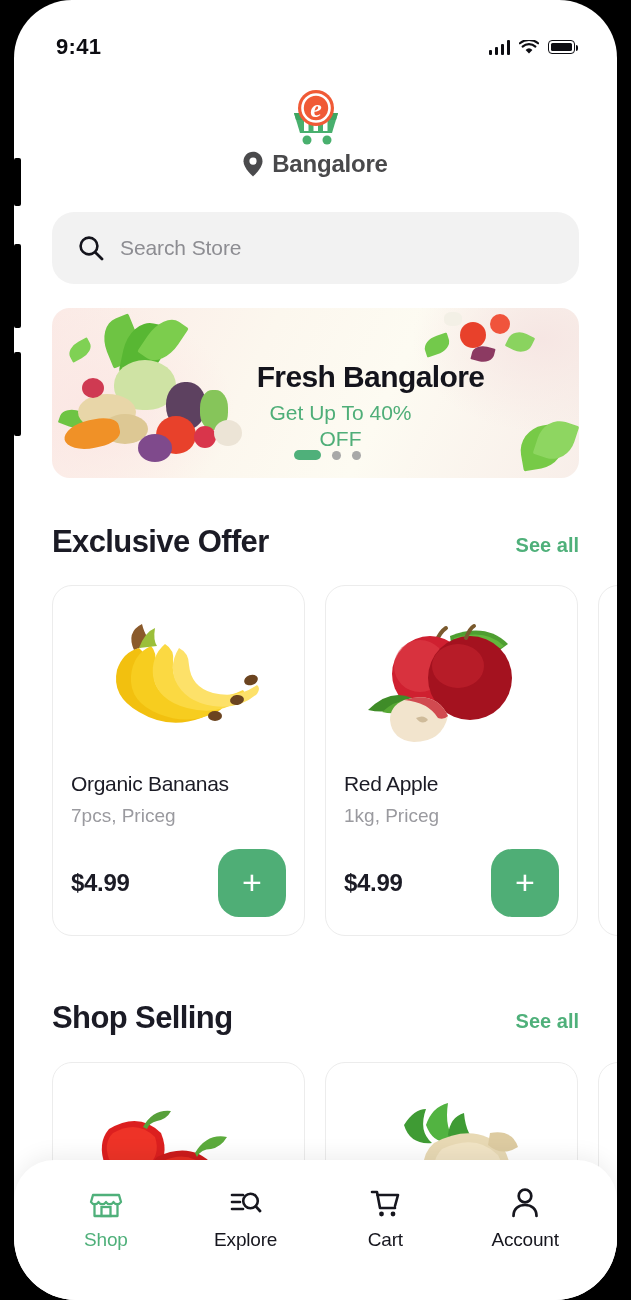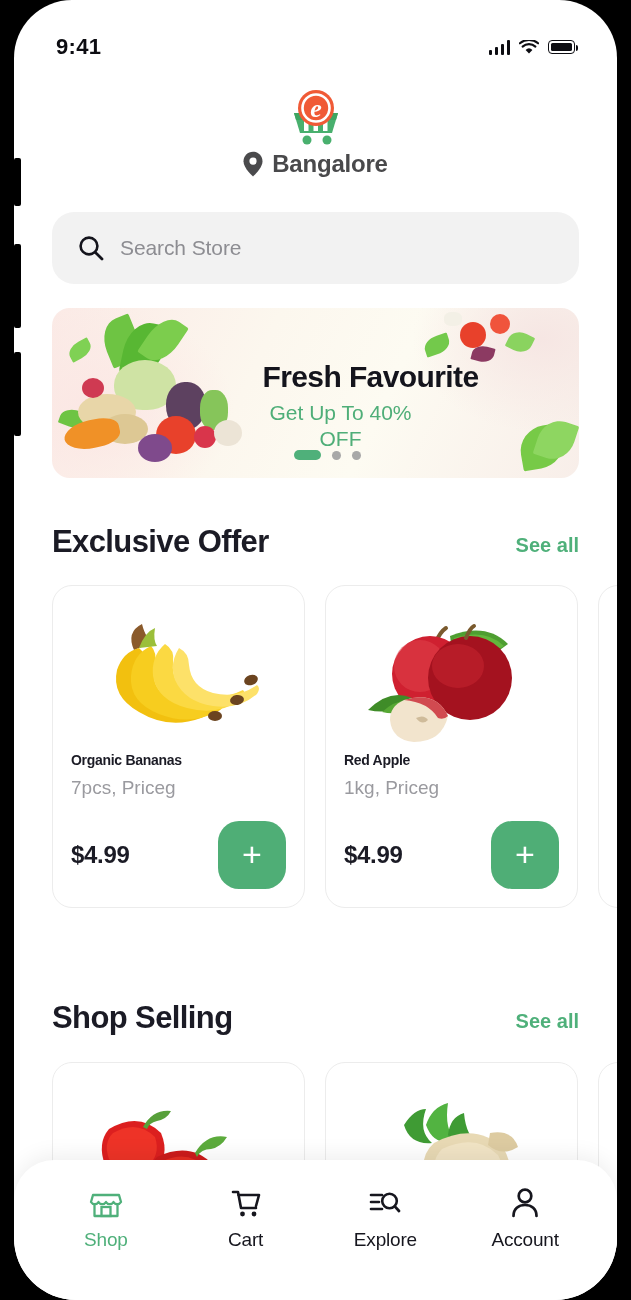--- a/index.html
+++ b/index.html
@@ -107,21 +107,21 @@
   .see-all { font-size:20px; font-weight:700; color:#4fb07a; }
 
   
   .card-row { position:absolute; left:38px; width:565px; display:flex; gap:20px; }
   .card {
     flex:0 0 253px; background:#fff;
     border:1.4px solid #ececec; border-radius:20px;
     padding:16px 18px 18px; display:flex; flex-direction:column;
   }
   .card-img { height:150px; position:relative; }
-  .card-name { font-size:14px; font-weight:700; color:#1b1b25; margin-top:0; letter-spacing:-.3px; }
+  .card-name { font-size:21px; font-weight:400; color:#1b1b25; margin-top:20px; letter-spacing:-.3px; }
   .card-qty { font-size:19px; color:#9a9a9f; margin-top:9px; }
   .card-bottom { display:flex; align-items:center; justify-content:space-between; margin-top:22px; }
   .card-price { font-size:24px; font-weight:700; color:#1b1b25; letter-spacing:-.3px; }
   .add-btn {
     width:68px; height:68px; border-radius:21px; background:#4fae76;
     display:flex; align-items:center; justify-content:center; border:none; cursor:pointer;
   }
   .add-btn span { color:#fff; font-size:34px; font-weight:300; line-height:1; margin-top:-3px; }
 
   
@@ -228,21 +228,21 @@
       <div class="veg" style="left:408px;top:14px;width:26px;height:26px;background:#e8412b;"></div>
       <div class="veg" style="left:438px;top:6px;width:20px;height:20px;background:#f0543c;"></div>
       <div class="leaf" style="left:372px;top:28px;width:26px;height:18px;background:#73c94b;transform:rotate(-18deg);"></div>
       <div class="leaf" style="left:456px;top:24px;width:24px;height:20px;background:#8ad35f;transform:rotate(26deg);"></div>
       <div class="leaf" style="left:420px;top:38px;width:22px;height:16px;background:#8c3a62;transform:rotate(14deg);"></div>
       <div class="veg" style="left:392px;top:4px;width:18px;height:14px;background:#f3f0e6;border-radius:40%;"></div>
       <div class="leaf" style="left:468px;top:118px;width:44px;height:42px;background:#77ca47;transform:rotate(-10deg);"></div>
       <div class="leaf" style="left:486px;top:112px;width:36px;height:40px;background:#8ed661;transform:rotate(18deg);"></div>
     </div>
 
-    <div id="banner-title">Fresh Favourite</div>
+    <div id="banner-title">Fresh Bangalore</div>
     <div id="banner-sub">
       <span>Get Up To 40%</span><br>
       <span>OFF</span>
     </div>
 
     <div id="dots">
       <span class="dot active"></span>
       <span class="dot"></span>
       <span class="dot"></span>
     </div>
@@ -370,39 +370,39 @@
       <svg width="34" height="34" viewBox="0 0 34 34">
         <path d="M4 9 L30 9 L32 16 a4.3 4.3 0 0 1 -7.5 0 a4.3 4.3 0 0 1 -7.5 0 a4.3 4.3 0 0 1 -7.5 0 a4.3 4.3 0 0 1 -7.5 0 Z" fill="none" stroke="#4FB07A" stroke-width="2.3" stroke-linejoin="round"></path>
         <path d="M5.5 17.5 L5.5 30 L28.5 30 L28.5 17.5" fill="none" stroke="#4FB07A" stroke-width="2.3" stroke-linejoin="round"></path>
         <rect x="12.5" y="21" width="9" height="9" fill="none" stroke="#4FB07A" stroke-width="2.3"></rect>
       </svg>
       <span class="nav-label">Shop</span>
     </div>
 
     <div class="nav-item">
       <svg width="34" height="34" viewBox="0 0 34 34">
-        <path d="M4 6 L9 6 L12 22 L27 22" fill="none" stroke="#16161e" stroke-width="2.6" stroke-linecap="round" stroke-linejoin="round"></path>
-        <path d="M9.5 9 L30 9 L27 20" fill="none" stroke="#16161e" stroke-width="2.6" stroke-linecap="round" stroke-linejoin="round"></path>
-        <circle cx="13.5" cy="28" r="2.4" fill="#16161e"></circle>
-        <circle cx="25" cy="28" r="2.4" fill="#16161e"></circle>
-      </svg>
-      <span class="nav-label">Cart</span>
-    </div>
-
-    <div class="nav-item">
-      <svg width="34" height="34" viewBox="0 0 34 34">
         <line x1="3" y1="9" x2="14" y2="9" stroke="#16161e" stroke-width="2.6" stroke-linecap="round"></line>
         <line x1="3" y1="16" x2="11" y2="16" stroke="#16161e" stroke-width="2.6" stroke-linecap="round"></line>
         <line x1="3" y1="23" x2="14" y2="23" stroke="#16161e" stroke-width="2.6" stroke-linecap="round"></line>
         <circle cx="21.5" cy="15" r="7.3" fill="none" stroke="#16161e" stroke-width="2.6"></circle>
         <line x1="26.8" y1="20.4" x2="31" y2="25" stroke="#16161e" stroke-width="2.8" stroke-linecap="round"></line>
       </svg>
       <span class="nav-label">Explore</span>
     </div>
 
+    <div class="nav-item">
+      <svg width="34" height="34" viewBox="0 0 34 34">
+        <path d="M4 6 L9 6 L12 22 L27 22" fill="none" stroke="#16161e" stroke-width="2.6" stroke-linecap="round" stroke-linejoin="round"></path>
+        <path d="M9.5 9 L30 9 L27 20" fill="none" stroke="#16161e" stroke-width="2.6" stroke-linecap="round" stroke-linejoin="round"></path>
+        <circle cx="13.5" cy="28" r="2.4" fill="#16161e"></circle>
+        <circle cx="25" cy="28" r="2.4" fill="#16161e"></circle>
+      </svg>
+      <span class="nav-label">Cart</span>
+    </div>
+
 
     <div class="nav-item">
       <svg width="34" height="34" viewBox="0 0 34 34">
         <circle cx="17" cy="10" r="6.3" fill="none" stroke="#16161e" stroke-width="2.7"></circle>
         <path d="M5.5 30 C5.5 22.8 10.6 19 17 19 C23.4 19 28.5 22.8 28.5 30" fill="none" stroke="#16161e" stroke-width="2.7" stroke-linecap="round"></path>
       </svg>
       <span class="nav-label">Account</span>
     </div>
   </div>
 </div>

